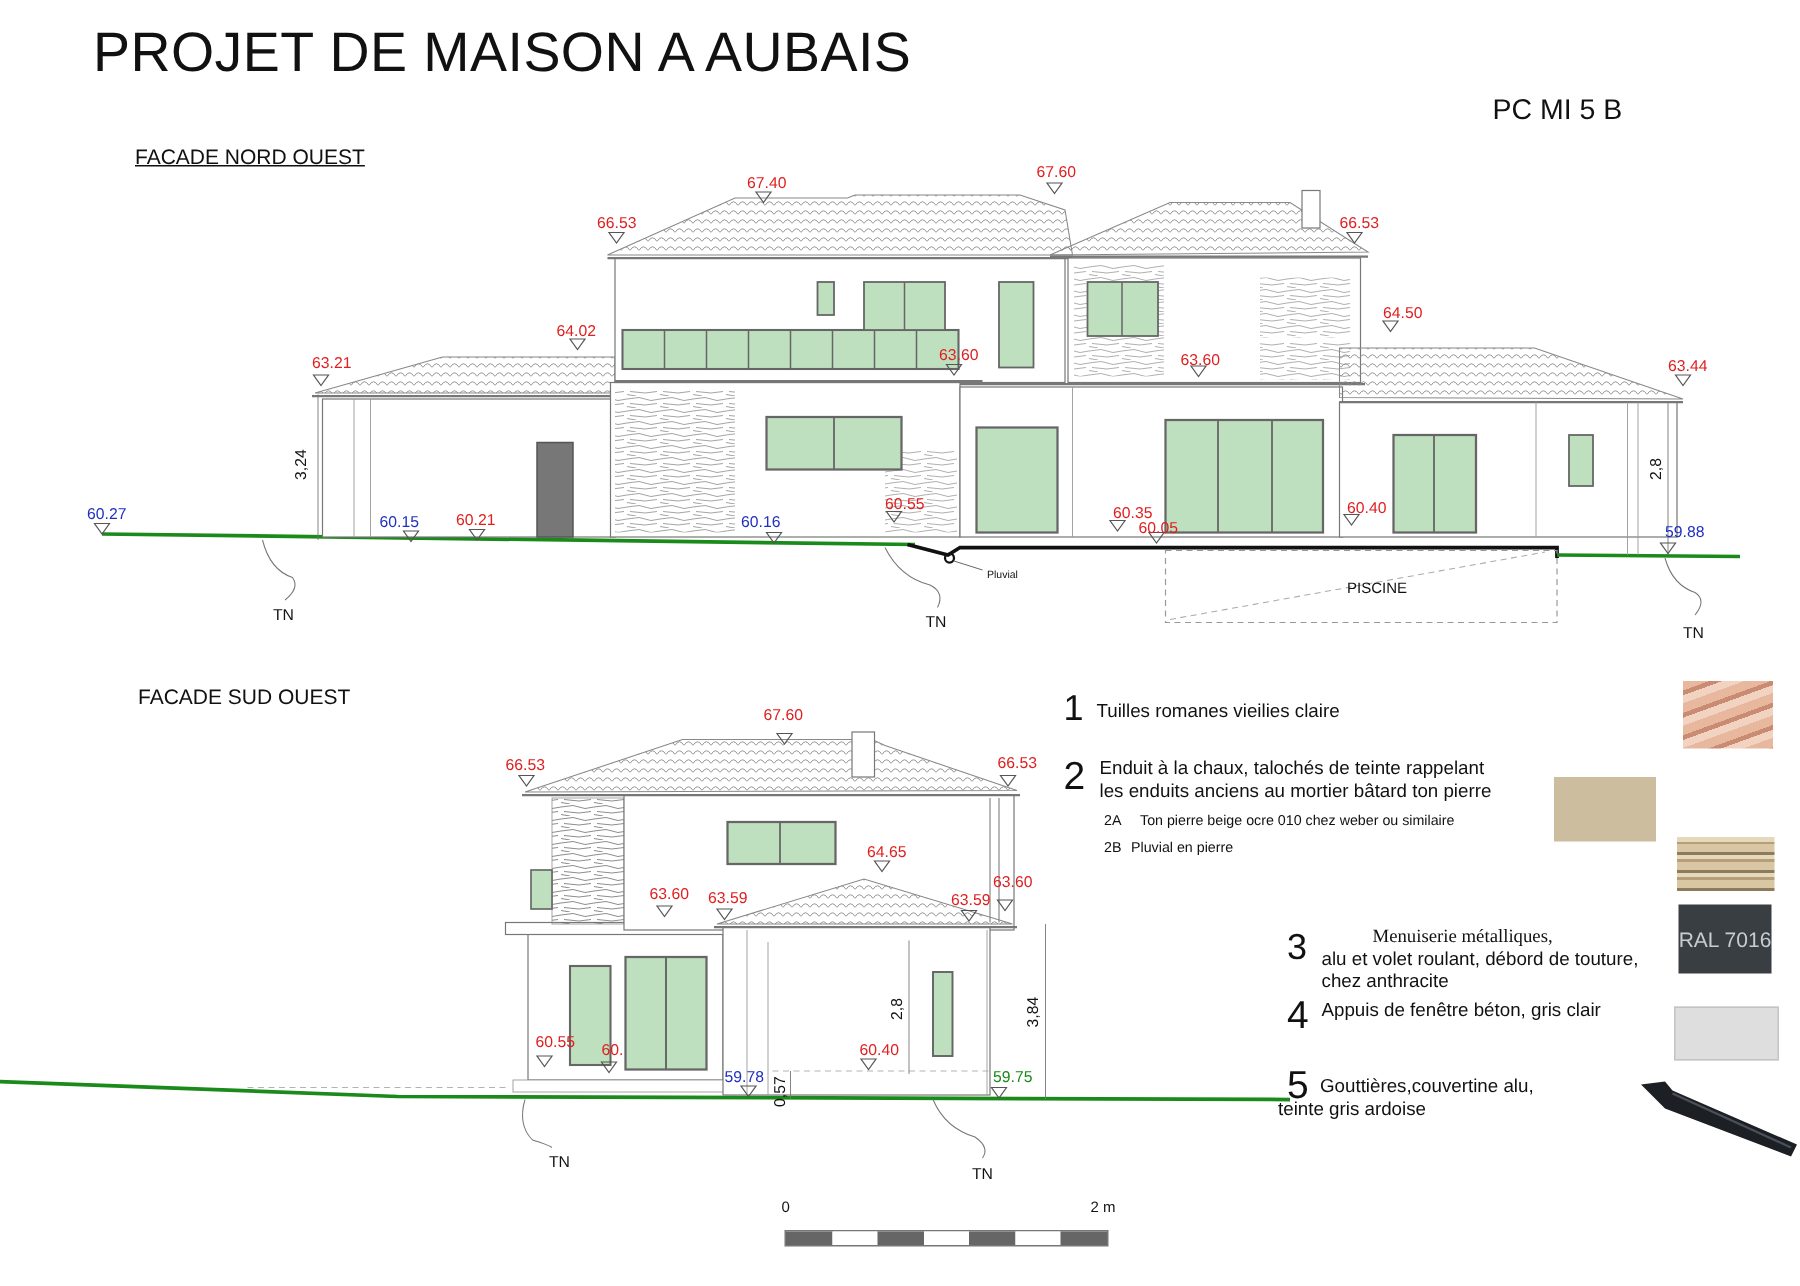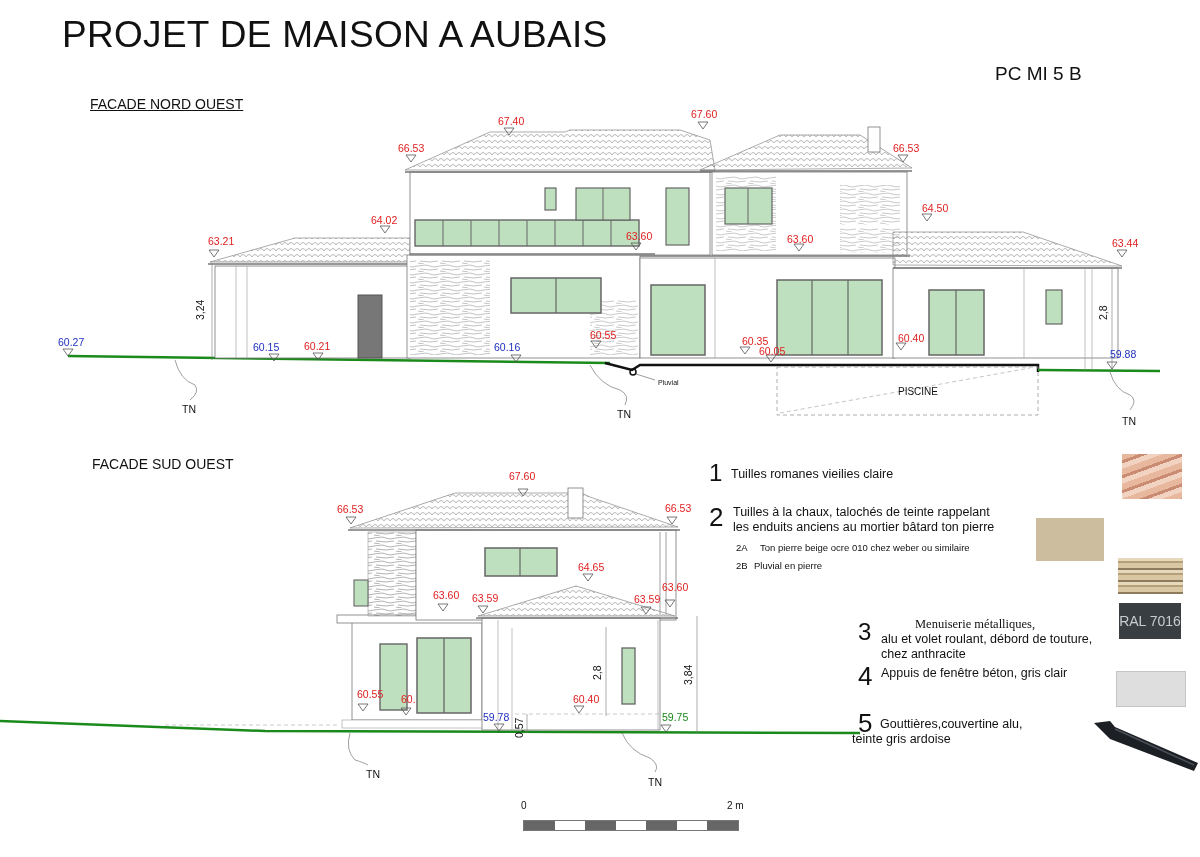--- a/index.html
+++ b/index.html
@@ -253,21 +253,21 @@
     <text class="lvl blk" x="366" y="778">TN</text>
     <text class="lvl blk" x="648" y="786">TN</text>
   </g>
 </svg>
 
 <div>
   <div class="legend-num" style="left:709px;top:461px;">1</div>
   <div class="legend-text" style="left:731px;top:467px;">Tuilles romanes vieilies claire</div>
 
   <div class="legend-num" style="left:709px;top:505px;font-size:26px;">2</div>
-  <div class="legend-text" style="left:733px;top:505px;">Tuilles à la chaux, talochés de teinte rappelant</div>
+  <div class="legend-text" style="left:733px;top:505px;">Enduit à la chaux, talochés de teinte rappelant</div>
   <div class="legend-text" style="left:733px;top:520px;">les enduits anciens au mortier bâtard   ton pierre</div>
   <div class="legend-sub" style="left:736px;top:542px;">2A</div>
   <div class="legend-sub" style="left:760px;top:542px;">Ton pierre beige ocre 010 chez weber ou similaire</div>
   <div class="legend-sub" style="left:736px;top:560px;">2B</div>
   <div class="legend-sub" style="left:754px;top:560px;">Pluvial en pierre</div>
 
   <div class="legend-num" style="left:858px;top:620px;">3</div>
   <div class="legend-text" style="left:915px;top:617px;font-family:Liberation Serif, serif;">Menuiserie métalliques,</div>
   <div class="legend-text" style="left:881px;top:632px;">alu et volet roulant, débord de touture,</div>
   <div class="legend-text" style="left:881px;top:647px;">chez anthracite</div>
@@ -275,21 +275,21 @@
   <div class="legend-num" style="left:858px;top:664px;font-size:26px;">4</div>
   <div class="legend-text" style="left:881px;top:666px;">Appuis de fenêtre béton, gris clair</div>
 
   <div class="legend-num" style="left:858px;top:711px;font-size:26px;">5</div>
   <div class="legend-text" style="left:880px;top:717px;">Gouttières,couvertine alu,</div>
   <div class="legend-text" style="left:852px;top:732px;">teinte gris ardoise</div>
 
   <div class="swatch" style="left:1122px;top:454px;width:60px;height:45px;background:repeating-linear-gradient(160deg,#e7b89e 0 6px,#c98c72 6px 9px,#f2d2c0 9px 14px);"></div>
   <div class="swatch" style="left:1036px;top:518px;width:68px;height:43px;background:#cbbd9e;"></div>
   <div class="swatch" style="left:1118px;top:558px;width:65px;height:36px;background:repeating-linear-gradient(0deg,#8e7a5c 0 2px,#d8c7a2 2px 7px,#b69e78 7px 9px,#e6d8bb 9px 12px);"></div>
-  <div class="swatch ral" style="left:1119px;top:603px;width:62px;height:36px;">RAL 7016</div>
+  <div class="swatch ral" style="left:1119px;top:603px;width:62px;height:46px;">RAL 7016</div>
   <div class="swatch" style="left:1116px;top:671px;width:68px;height:34px;background:#dedede;border:1px solid #c4c4c4;"></div>
   <svg class="swatch" style="left:1090px;top:715px;" width="110" height="60" viewBox="0 0 110 60">
     <path d="M4 8 L20 6 L25 12 L108 48 L104 56 L20 24 Z" fill="#1c1f24"></path>
     <path d="M25 14 L104 50" stroke="#4a5058" stroke-width="1.5"></path>
   </svg>
 </div>
 
 <div>
   <div class="scale-label" style="left:521px;top:800px;">0</div>
   <div class="scale-label" style="left:727px;top:800px;">2 m</div>

